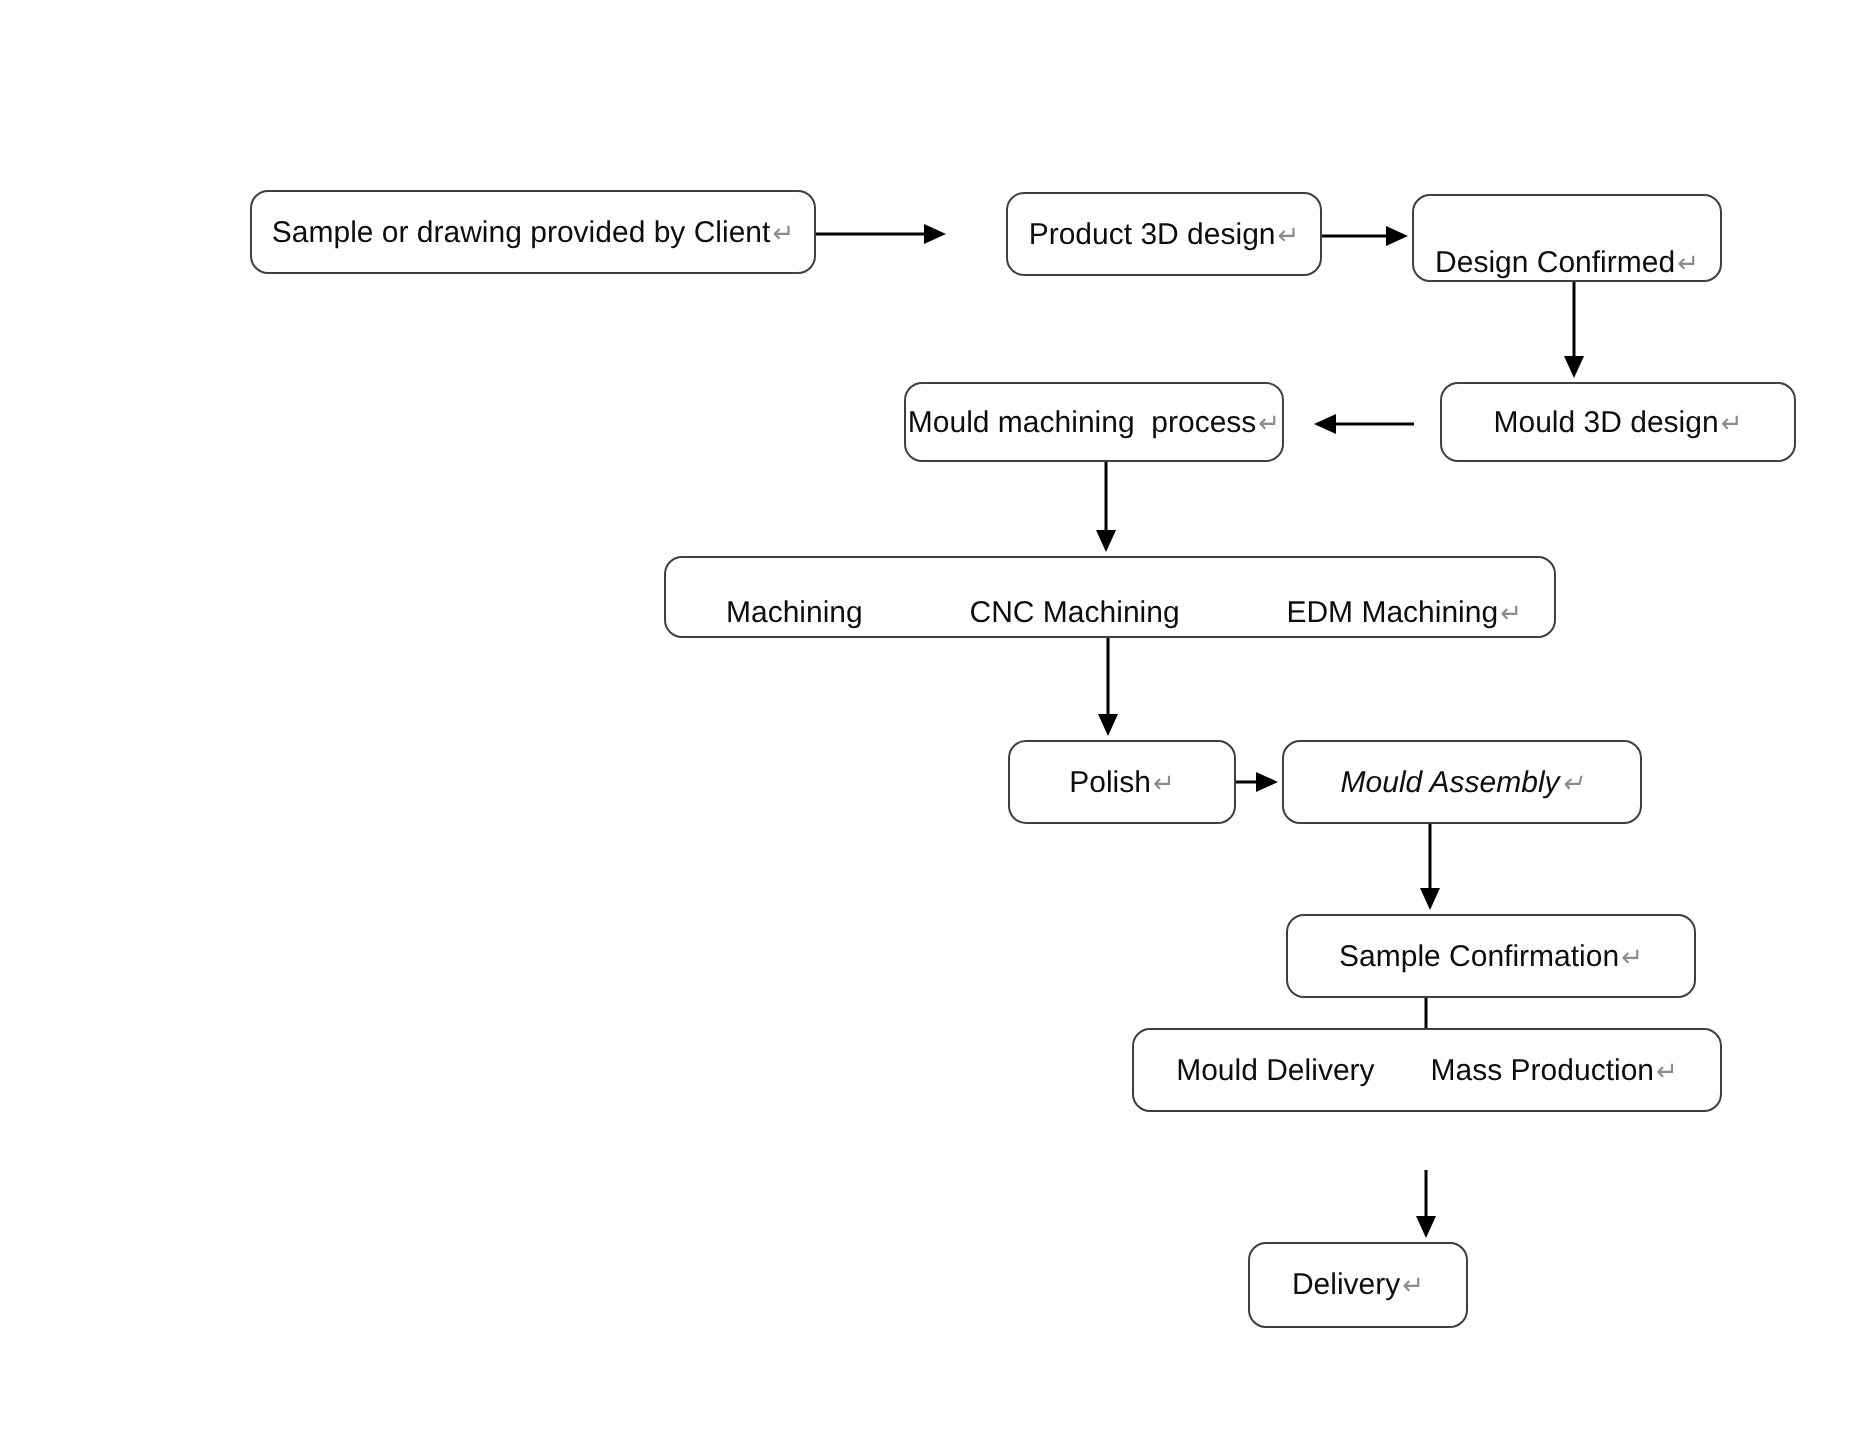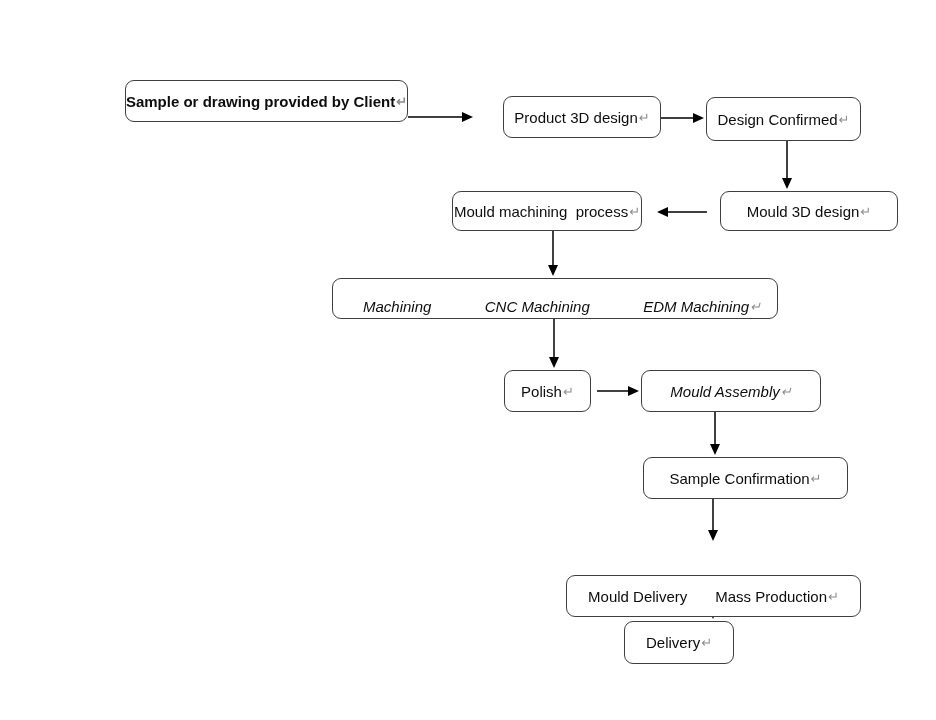--- a/index.html
+++ b/index.html
@@ -43,21 +43,20 @@
   }
   .return-mark {
     color: #8c8c8c;
     font-size: 13px;
     margin-left: 1px;
     line-height: 1;
   }
   .node-machining {
     justify-content: space-between;
     padding: 16px 16px 0 30px;
-    font-style: italic;
   }
   .node-delivery-row {
     gap: 28px;
   }
 </style>
 </head>
 <body>
 
 <div class="canvas">
 
@@ -72,59 +71,59 @@
     <line x1="787" y1="141" x2="787" y2="187" stroke="#000000" stroke-width="1.5" marker-end="url(#arrow)"></line>
     <line x1="707" y1="212" x2="659" y2="212" stroke="#000000" stroke-width="1.5" marker-end="url(#arrow)"></line>
     <line x1="553" y1="231" x2="553" y2="274" stroke="#000000" stroke-width="1.5" marker-end="url(#arrow)"></line>
     <line x1="554" y1="319" x2="554" y2="366" stroke="#000000" stroke-width="1.5" marker-end="url(#arrow)"></line>
     <line x1="597" y1="391" x2="637" y2="391" stroke="#000000" stroke-width="1.5" marker-end="url(#arrow)"></line>
     <line x1="715" y1="412" x2="715" y2="453" stroke="#000000" stroke-width="1.5" marker-end="url(#arrow)"></line>
     <line x1="713" y1="499" x2="713" y2="539" stroke="#000000" stroke-width="1.5" marker-end="url(#arrow)"></line>
     <line x1="713" y1="585" x2="713" y2="617" stroke="#000000" stroke-width="1.5" marker-end="url(#arrow)"></line>
   </svg>
 
-  <div class="node" style="left:125px; top:80px; width:283px; height:42px;font-weight:bold;">
+  <div class="node" style="left:125px; top:95px; width:283px; height:42px;">
     <span class="cell"><span>Sample or drawing provided by Client</span><span class="return-mark">↵</span></span>
   </div>
 
   <div class="node" style="left:475px; top:96px; width:158px; height:42px;margin-left:28px;">
     <span class="cell"><span>Product 3D design</span><span class="return-mark">↵</span></span>
   </div>
 
-  <div class="node" style="left:706px; top:97px; width:155px; height:44px;">
+  <div class="node" style="left:706px; top:97px; width:155px; height:44px;align-items:flex-end;">
     <span class="cell"><span>Design Confirmed</span><span class="return-mark">↵</span></span>
   </div>
 
   <div class="node" style="left:452px; top:191px; width:190px; height:40px;">
     <span class="cell"><span>Mould machining  process</span><span class="return-mark">↵</span></span>
   </div>
 
   <div class="node" style="left:708px; top:191px; width:178px; height:40px;margin-left:12px;">
     <span class="cell"><span>Mould 3D design</span><span class="return-mark">↵</span></span>
   </div>
 
   <div class="node node-machining" style="left:332px; top:278px; width:446px; height:41px;">
     <span class="cell"><span>Machining</span></span>
     <span class="cell"><span>CNC Machining</span></span>
     <span class="cell"><span>EDM Machining</span><span class="return-mark">↵</span></span>
   </div>
 
-  <div class="node" style="left:504px; top:370px; width:87px; height:42px;">
+  <div class="node" style="left:504px; top:370px; width:114px; height:42px;">
     <span class="cell"><span>Polish</span><span class="return-mark">↵</span></span>
   </div>
 
   <div class="node" style="left:641px; top:370px; width:180px; height:42px;font-style:italic;">
     <span class="cell"><span>Mould Assembly</span><span class="return-mark">↵</span></span>
   </div>
 
   <div class="node" style="left:643px; top:457px; width:205px; height:42px;">
     <span class="cell"><span>Sample Confirmation</span><span class="return-mark">↵</span></span>
   </div>
 
-  <div class="node node-delivery-row" style="left:566px; top:575px; width:295px; height:42px;">
+  <div class="node node-delivery-row" style="left:566px; top:514px; width:295px; height:42px;">
     <span class="cell"><span>Mould Delivery</span></span>
     <span class="cell"><span>Mass Production</span><span class="return-mark">↵</span></span>
   </div>
 
   <div class="node" style="left:624px; top:621px; width:110px; height:43px;">
     <span class="cell"><span>Delivery</span><span class="return-mark">↵</span></span>
   </div>
 
 </div>
 

